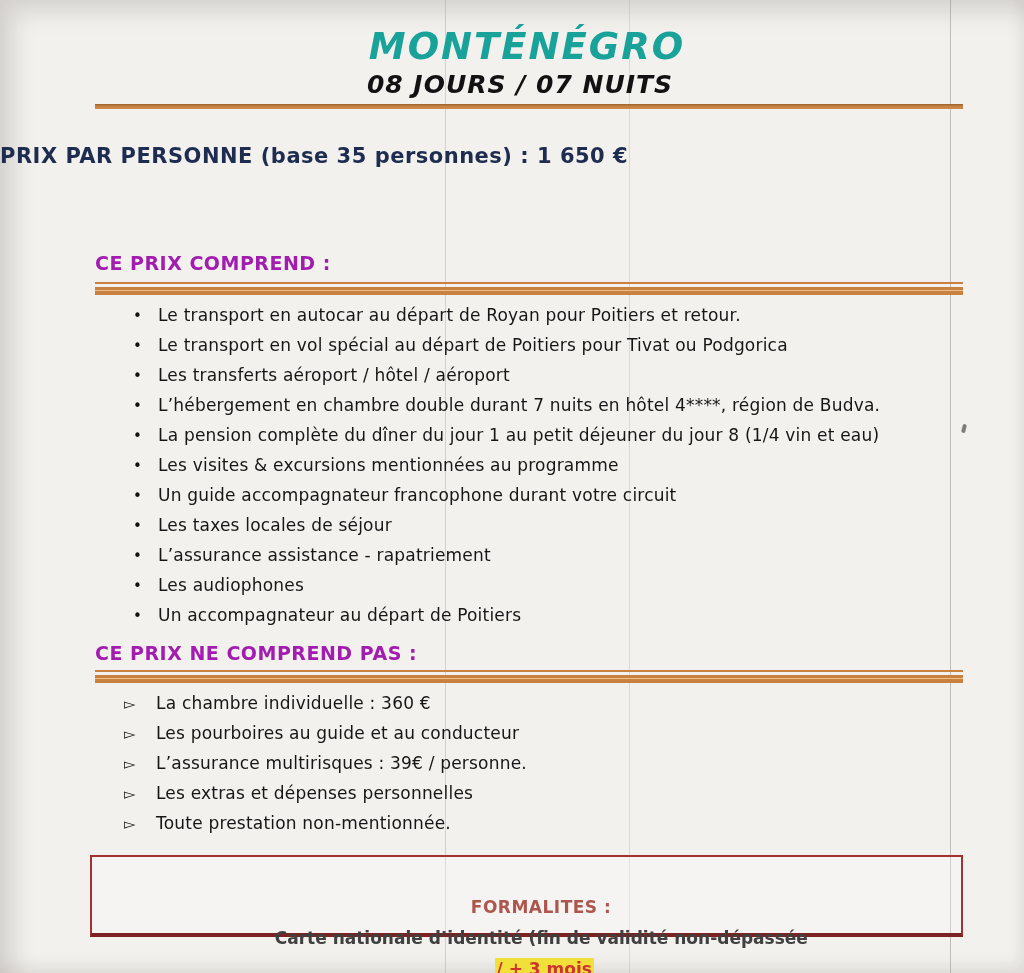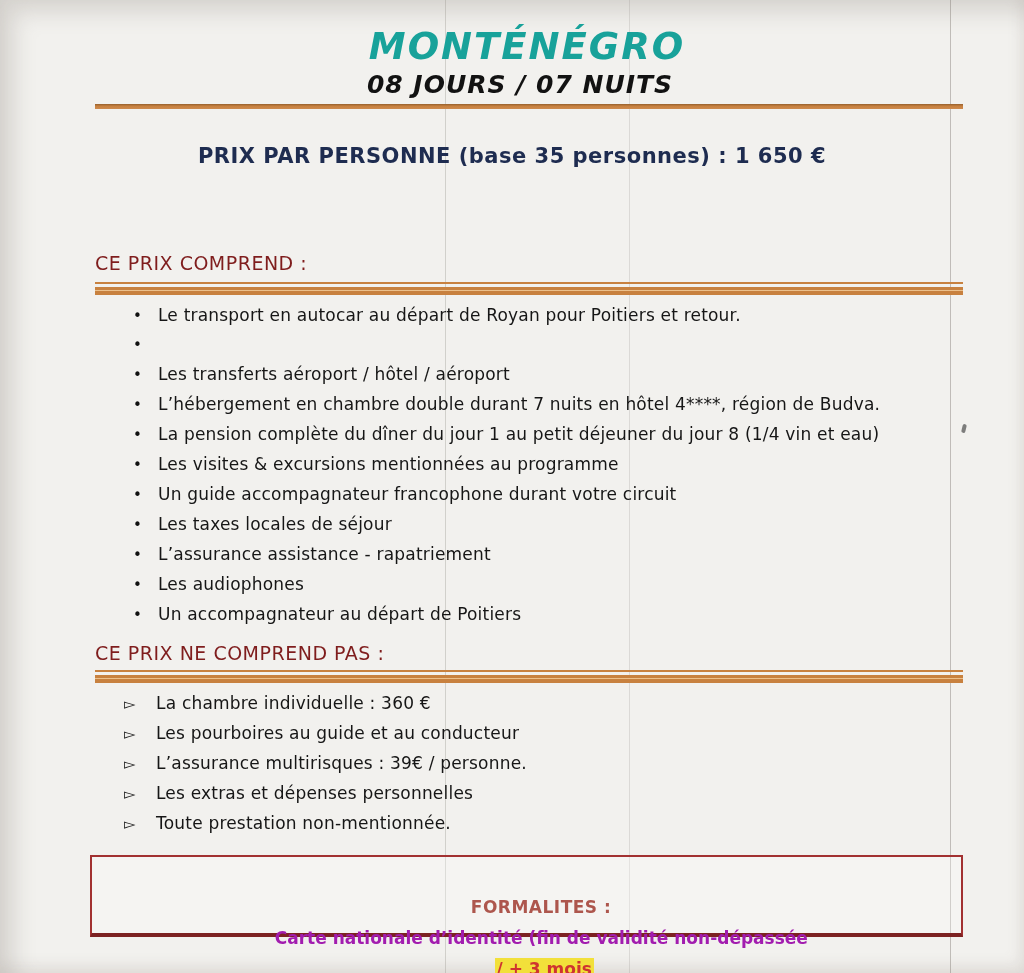--- a/index.html
+++ b/index.html
@@ -28,27 +28,27 @@
   .doc-subtitle{
     position:absolute;top:62px;left:0;width:100%;margin:8px;text-align:center;
     font-size:25px;font-weight:bold;font-style:italic;letter-spacing:1px;
     color:#121212;
   }
   .rule-single{
     position:absolute;top:104px;left:95px;width:868px;height:5px;
     background:linear-gradient(180deg,#96602e 0%,#c8813f 45%,#cd8a4e 100%);
   }
   .price-line{
-    position:absolute;top:144px;left:0;width:100%;text-align:center;
+    position:absolute;top:144px;left:0;width:100%;
     font-size:21px;font-weight:bold;color:#1e2c50;letter-spacing:.5px;
   }
   .section-heading{
     position:absolute;left:95px;margin:0;
-    font-size:19px;font-weight:normal;letter-spacing:.5px;
-    color:#7f1d1d;border-bottom:2px solid #15756b;padding-bottom:17px;
+    font-size:19px;font-weight:bold;letter-spacing:.5px;
+    color:#a21caf;border-bottom:2px solid #15756b;padding-bottom:17px;
   }
   .heading-includes{top:252px;}
   .heading-excludes{top:642px;text-align:right;}
   .rule-triple{
     position:absolute;left:95px;width:868px;height:13px;
     background:linear-gradient(180deg,
       #c8813f 0px,#c8813f 2px,
       rgba(0,0,0,0) 2px,rgba(0,0,0,0) 5px,
       #c8813f 5px,#c8813f 8px,
       #ecc08b 8px,#ecc08b 9px,
@@ -70,21 +70,21 @@
   .formalities-box{
     position:absolute;top:855px;left:90px;width:869px;height:76px;
     border:2px solid #a23131;border-bottom:4px solid #7c2222;
     background:rgba(255,255,255,0.25);
   }
   .fline{
     text-align:center;font-size:17px;font-weight:bold;line-height:31px;
     white-space:pre-wrap;margin-top:4px;
   }
   .flabel{color:#ad564d;letter-spacing:.5px;}
-  .fred{color:#a21caf;}
+  .fred{color:#404040;}
   .fhl{color:#cf3430;background:#f2e03a;padding:1px 2px;}
 </style>
 </head>
 <body>
 
 <div class="page">
 
   <div class="scanline l1"></div>
   <div class="scanline l2"></div>
   <div class="scanline l3"></div>
@@ -102,20 +102,21 @@
 
   <ul class="doc-list list-includes">
 
       <li>
         <span class="marker">•</span>
         <span class="txt">Le transport en autocar au départ de Royan pour Poitiers et retour.</span>
       </li>
 
       <li>
         <span class="marker">•</span>
+        <span class="txt">Le transport en vol spécial au départ de Poitiers pour Tivat ou Podgorica</span>
       </li>
 
       <li>
         <span class="marker">•</span>
         <span class="txt">Les transferts aéroport / hôtel / aéroport</span>
       </li>
 
       <li>
         <span class="marker">•</span>
         <span class="txt">L’hébergement en chambre double durant 7 nuits en hôtel 4****, région de Budva.</span>

